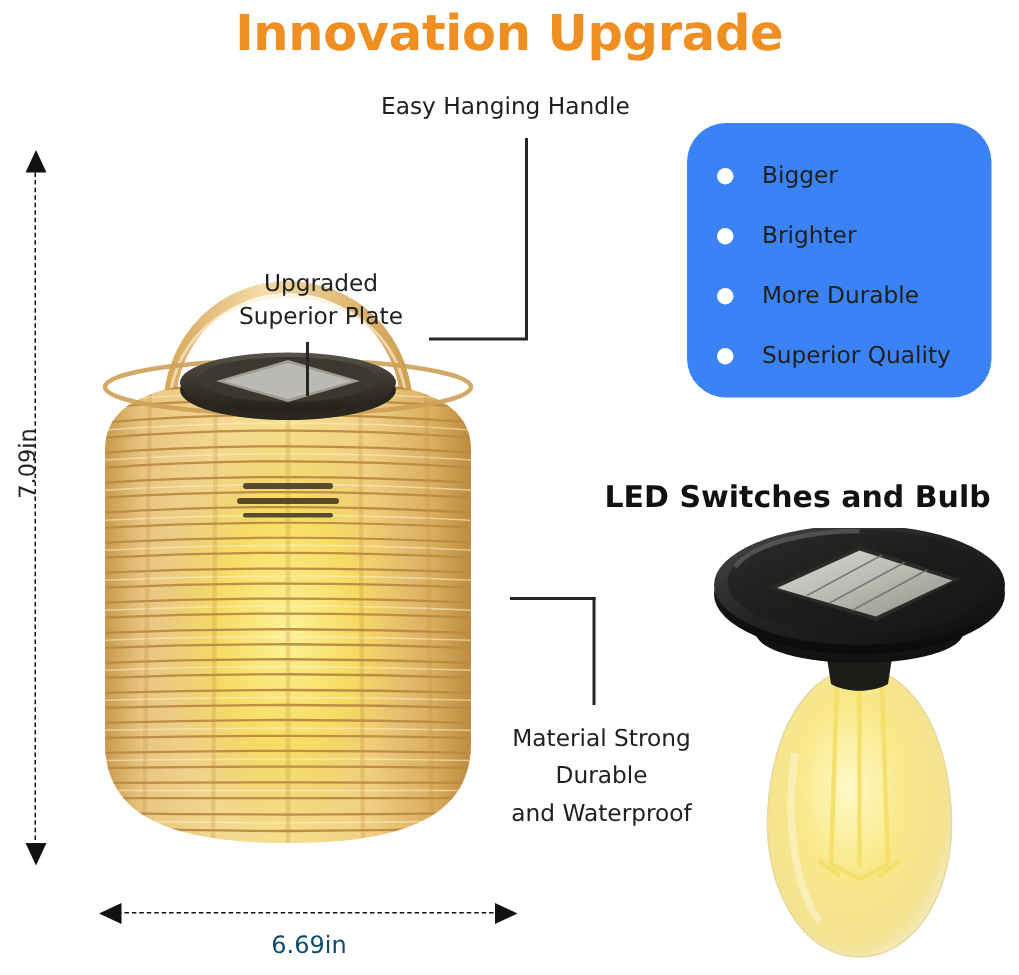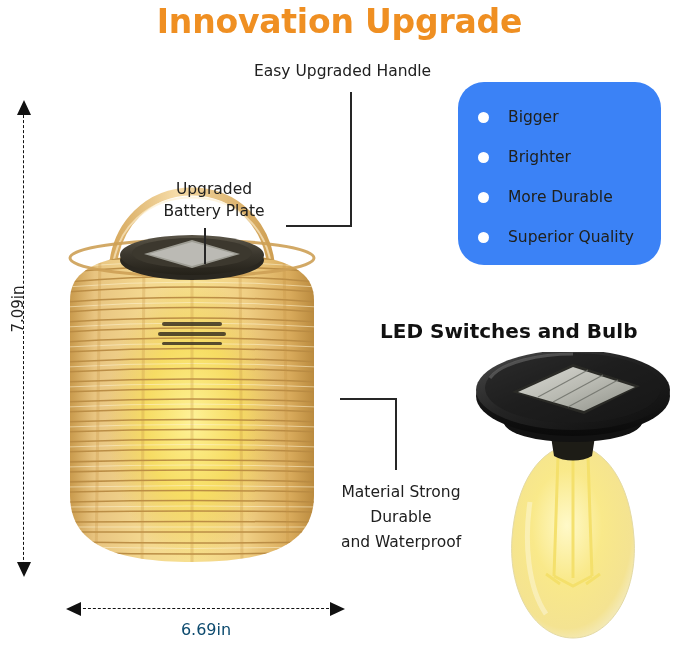--- a/index.html
+++ b/index.html
@@ -304,29 +304,29 @@
       <polygon points="105,15 167,35 116,59 50,40" fill="url(#panelG)"></polygon>
       <g stroke="#6f716a" stroke-width="1.2" opacity="0.85">
         <path d="M120 18 L70 45"></path>
         <path d="M135 23 L85 50"></path>
         <path d="M150 28 L100 55"></path>
       </g>
     </g>
     <path d="M22 26 C 34 10, 72 2, 105 2" stroke="#6c6c6c" stroke-width="3" fill="none" opacity="0.6"></path>
   </svg>
 
-  <div class="callout" style="left:254px;top:60px;">Easy Upgraded Handle</div>
+  <div class="callout" style="left:254px;top:60px;">Easy Hanging Handle</div>
   <div class="lead lead-v" style="left:350px;top:92px;height:134px;"></div>
   <div class="lead lead-h" style="left:286px;top:225px;width:66px;"></div>
 
   <div class="callout center" style="left:155px;top:178px;width:118px;">Upgraded
-Battery Plate</div>
+Superior Plate</div>
   <div class="lead lead-v" style="left:204px;top:228px;height:36px;"></div>
 
-  <div class="heading-bold" style="left:380px;top:319px;">LED Switches and Bulb</div>
+  <div class="heading-bold" style="left:403px;top:319px;">LED Switches and Bulb</div>
 
   <div class="lead lead-h" style="left:340px;top:398px;width:57px;"></div>
   <div class="lead lead-v" style="left:395px;top:398px;height:72px;"></div>
   <div class="callout center" style="left:330px;top:480px;width:142px;line-height:25px;">Material Strong
 Durable
 and Waterproof</div>
 
   <div class="dim-v"></div>
   <div class="arrow arr-up" style="left:17px;top:100px;"></div>
   <div class="arrow arr-down" style="left:17px;top:562px;"></div>

